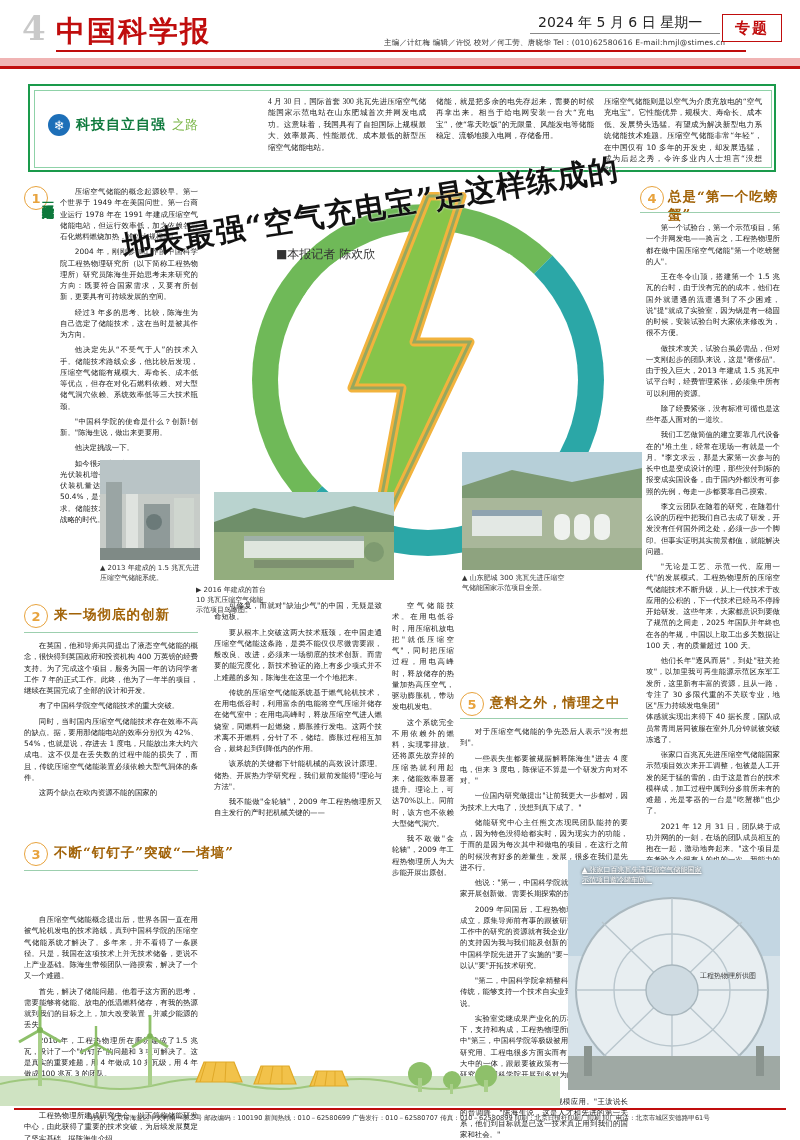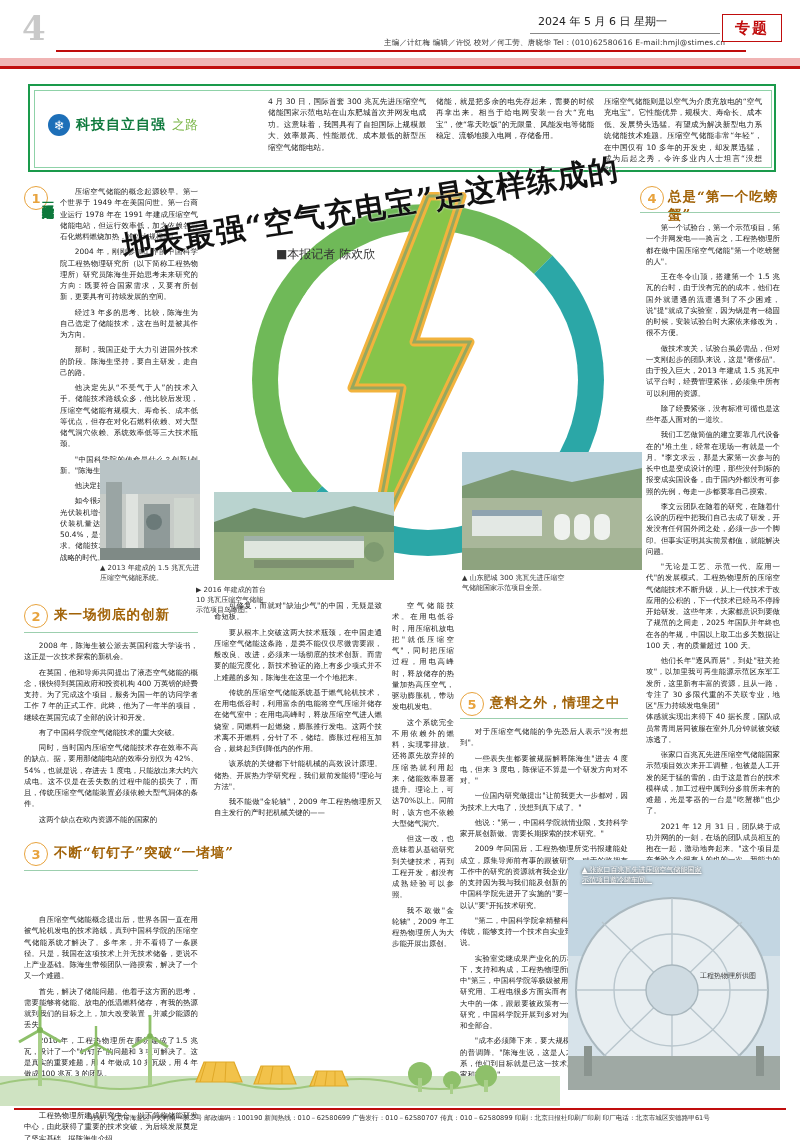--- a/index.html
+++ b/index.html
@@ -11,37 +11,37 @@
     overflow:hidden;
     position:relative;
   }
   .page{position:relative;width:800px;height:1140px;}
 
   
   .masthead{position:absolute;left:0;top:0;width:800px;height:62px;}
   .page-num{position:absolute;left:22px;top:8px;font-size:34px;color:#c9c9c9;font-weight:bold;font-family:"DejaVu Serif","Liberation Serif",serif;}
   .paper-title{position:absolute;left:56px;top:12px;font-size:29px;font-weight:bold;color:#c00d0d;letter-spacing:2px;font-family:"DejaVu Serif","Liberation Serif",serif;}
   .masthead-rule{position:absolute;left:56px;top:50px;width:690px;height:2px;background:#c00d0d;}
-  .date-line{position:absolute;left:538px;top:14px;font-size:11px;color:#222;}
+  .date-line{position:absolute;left:538px;top:14px;font-size:14px;color:#222;}
   .date-rule{position:absolute;left:530px;top:33px;width:190px;height:1px;background:#888;}
   .credits{position:absolute;left:384px;top:38px;font-size:7.5px;color:#333;letter-spacing:.2px;text-align:right;}
   .section-badge{position:absolute;left:722px;top:14px;width:58px;height:26px;border:1.6px solid #c00d0d;color:#c00d0d;
     font-size:15px;font-weight:bold;display:flex;align-items:center;justify-content:center;letter-spacing:2px;}
   .top-band{position:absolute;left:0;top:58px;width:800px;height:8px;background:#f0b4b4;}
   .top-band2{position:absolute;left:0;top:66px;width:800px;height:3px;background:#c00d0d;}
 
   
   .lead-wrap{position:absolute;left:28px;top:84px;width:744px;height:84px;border:2px solid #1a9a4b;}
   .lead-inner{position:absolute;left:4px;top:4px;width:736px;height:76px;border:1px solid #8fd2a8;}
   .kicker{position:absolute;left:48px;top:103px;width:200px;height:44px;display:flex;align-items:center;gap:6px;}
   .kicker .snow{width:22px;height:22px;border-radius:50%;background:#1d6fb8;color:#fff;font-size:13px;display:flex;align-items:center;justify-content:center;}
   .kicker .ktext{font-size:14px;font-weight:bold;color:#0f7a3d;font-family:"DejaVu Serif","Liberation Serif",serif;letter-spacing:1px;}
   .kicker .kswoosh{font-size:13px;color:#7ab648;}
   .lead-col{position:absolute;top:96px;font-size:7.6px;line-height:1.5;color:#222;text-align:justify;}
-  .lead-c1{left:268px;width:158px;}
+  .lead-c1{left:268px;width:158px;font-family:Liberation Serif, serif;}
   .lead-c2{left:436px;width:158px;}
   .lead-c3{left:604px;width:158px;}
 
   
   .num-circle{position:absolute;width:22px;height:22px;border-radius:50%;border:1.6px solid #e8a33d;color:#e8a33d;
     font-size:13px;font-weight:bold;display:flex;align-items:center;justify-content:center;background:#fff;}
   .sec-head{position:absolute;font-size:13.5px;font-weight:bold;color:#a16207;font-family:"DejaVu Serif","Liberation Serif",serif;letter-spacing:1px;}
   .sec-rule{position:absolute;height:1px;background:#9ccfae;}
 
   
@@ -80,20 +80,21 @@
   .foot-rule{position:absolute;left:14px;top:1108px;width:772px;height:1.5px;background:#c00d0d;}
   .footline{position:absolute;left:14px;top:1114px;width:772px;font-size:6.6px;color:#333;text-align:center;}
 </style>
 </head>
 <body>
 
 <div class="page">
 
   <div class="masthead">
     <div class="page-num">4</div>
+    <div class="paper-title">中国科学报</div>
     <div class="masthead-rule"></div>
     <div class="date-line">2024 年 5 月 6 日  星期一</div>
     <div class="date-rule"></div>
     <div class="credits">主编／计红梅  编辑／许悦  校对／何工劳、唐晓华  Tel：(010)62580616  E-mail:hmjl@stimes.cn</div>
     <div class="section-badge">专题</div>
   </div>
   <div class="top-band"></div>
   <div class="top-band2"></div>
 
   <div class="lead-wrap">
@@ -108,33 +109,31 @@
   <div class="lead-col lead-c2">储能，就是把多余的电先存起来，需要的时候再拿出来。相当于给电网安装一台大“充电宝”，使“靠天吃饭”的无限量、风能发电等储能稳定、流畅地接入电网，存储备用。</div>
   <div class="lead-col lead-c3">压缩空气储能则是以空气为介质充放电的“空气充电宝”。它性能优异，规模大、寿命长、成本低、发展势头迅猛。有望成为解决新型电力系统储能技术难题。压缩空气储能非常“年轻”，在中国仅有 10 多年的开发史，却发展迅猛，成为后起之秀，令许多业内人士坦言“没想到”。</div>
 
   <div class="num-circle" style="left:24px;top:186px;">1</div>
   <div class="vsub">三条标准选定一个研究方向</div>
 
   <div class="col" style="left:60px;top:186px;width:138px;">
     <p>压缩空气储能的概念起源较早。第一个世界于 1949 年在美国问世。第一台商业运行 1978 年在 1991 年建成压缩空气储能电站，但运行效率低，加之依赖各加石化燃料燃烧加热，难以大规模推广。</p>
     <p>2004 年，刚刚参加工作的中国科学院工程热物理研究所（以下简称工程热物理所）研究员陈海生开始思考未来研究的方向：既要符合国家需求，又要有所创新，更要具有可持续发展的空间。</p>
     <p>经过3 年多的思考、比较，陈海生为自己选定了储能技术，这在当时是被其作为方向。</p>
-    <p>那时，我国正处于大力引进国外技术的阶段。陈海生坚持，要自主研发，走自己的路。</p>
     <p>他决定先从“不受气于人”的技术入手。储能技术路线众多，他比较后发现，压缩空气储能有规模大、寿命长、成本低等优点，但存在对化石燃料依赖、对大型储气洞穴依赖、系统效率低等三大技术瓶颈。</p>
     <p>"中国科学院的使命是什么？创新!创新。"陈海生说，做出来更要用。</p>
     <p>他决定挑战一下。</p>
     <p>如今很未看，这正是10 年我国风电和光伏装机增长了 8 倍、2023 年风电和光伏装机量达到全电装机占比收，占比达 50.4%，是全世界对储能需求最强烈的需求。储能技术在变上了能源转型重大技术战略的时代。</p>
   </div>
 
   <div class="num-circle" style="left:24px;top:604px;">2</div>
   <div class="sec-head" style="left:54px;top:606px;">来一场彻底的创新</div>
   <div class="sec-rule" style="left:24px;top:632px;width:174px;"></div>
 
   <div class="col" style="left:24px;top:640px;width:174px;">
-    <p>2008 年，陈海生被公派去英国利兹大学读书，这正是一次技术探索的新机会。</p>
     <p>在英国，他和导师共同提出了液态空气储能的概念，很快得到英国政府和投资机构 400 万英镑的经费支持。为了完成这个项目，服务为国一年的访问学者工作 7 年的正式工作。此终，他为了一年半的项目，继续在英国完成了全部的设计和开发。</p>
     <p>有了中国科学院空气储能技术的重大突破。</p>
     <p>同时，当时国内压缩空气储能技术存在效率不高的缺点。据，要用那储能电站的效率分别仅为 42%、54%，也就是说，存进去 1 度电，只能放出来大约六成电。这不仅是在丢失数的过程中能的损失了，而且，传统压缩空气储能装置必须依赖大型气洞体的条件。</p>
     <p>这两个缺点在欧内资源不能的国家的</p>
   </div>
 
   <div class="num-circle" style="left:24px;top:842px;">3</div>
   <div class="sec-head" style="left:54px;top:844px;">不断“钉钉子”突破“一堵墙”</div>
   <div class="sec-rule" style="left:24px;top:870px;width:174px;"></div>
 
@@ -220,39 +219,39 @@
   </div>
 
   <div class="num-circle" style="left:460px;top:692px;">5</div>
   <div class="sec-head" style="left:490px;top:694px;">意料之外，情理之中</div>
   <div class="sec-rule" style="left:460px;top:718px;width:168px;"></div>
 
   <div class="col" style="left:460px;top:726px;width:168px;">
     <p>对于压缩空气储能的争先恐后人表示"没有想到"。</p>
     <p>一些表失生都要被规据解释陈海生"进去 4 度电，但来 3 度电，陈保证不算是一个研发方向对不对。"</p>
     <p>一位国内研究做提出"让前我更大一步都对，因为技术上大电了，没想到真下成了。"</p>
+    <p>储能研究中心主任熊文杰现民团队能持的要点，因为特色没得给都实时，因为现实力的功能，于而的是因为每次其中和做电的项目，在这行之前的时候没有好多的差量生，发展，很多在我们是先进不行。</p>
     <p>他说："第一，中国科学院就情业限，支持科学家开展创新做。需要长期探索的技术研究。"</p>
     <p>2009 年回国后，工程热物理所党书报建能处成立，原集导师前有事的跟被研究，对于的路拥有工作中的研究的资源就有我企业/研中的政府和研究的支持因为我与我们能及创新的可与对应，后来，中国科学院先进开了实施的"要一种金"，但国队商以认"要"开拓技术研究。</p>
     <p>"第二，中国科学院拿精整科技成果转移转化的传统，能够支持一个技术自实业到行成功。"陈海生说。</p>
     <p>实验室党继成果产业化的历程首被称有学文公下，支持和构成，工程热物理所的成果产业化过程中"第三，中国科学院等极级被用体限了我的目本是研究用、工程电很多方面实而有，我们人才培养是大中的一体，跟最要被政策有一个从开发的开始的研究，中国科学院开展到多对为的压低了系不是的和全部合。</p>
     <p>"成本必须降下来，要大规模应用。"王泼说长的普调降。"陈海生说，这是人才和先进的第一关系，他们到目标就是已这一技术真正用到我们的国家和社会。"</p>
   </div>
 
   <div class="col" style="left:214px;top:600px;width:168px;">
     <p>可修复，而就对"缺油少气"的中国，无疑是致命短板。</p>
     <p>要从根本上突破这两大技术瓶颈，在中国走通压缩空气储能这条路，是类不能仅仅尽微需要跟，般改良、改进，必须来一场彻底的技术创新。而需要的能完度化，新技术验证的路上有多少项式并不上难题的多知，陈海生在这里一个个地把来。</p>
     <p>传统的压缩空气储能系统基于燃气轮机技术，在用电低谷时，利用富余的电能将空气压缩并储存在储气室中；在用电高峰时，释放压缩空气进人燃烧室，同燃料一起燃烧，膨胀推行发电。这两个技术离不开燃料，分针了不，储结。膨胀过程相互加合，最终起到到降低内的作用。</p>
     <p>该系统的关键都下针能机械的高效设计原理。储热、开展热力学研究程，我们最前发能得"理论与方法"。</p>
     <p>我不能做"金轮轴"，2009 年工程热物理所又自主发行的产时把机械关键的——</p>
   </div>
 
   <div class="col" style="left:392px;top:600px;width:62px;">
     <p>空气储能技术。在用电低谷时，用压缩机放电把"就低压缩空气"，同时把压缩过程，用电高峰时，释放储存的热量加热高压空气，驱动膨胀机，带动发电机发电。</p>
     <p>这个系统完全不用依赖外的燃料，实现零排放。还将原先放弃掉的压缩热就利用起来，储能效率显著提升。理论上，可达70%以上。同前时，该方也不依赖大型储气洞穴。</p>
-    <p>但这一改，也意味着从基础研究到关键技术，再到工程开发，都没有成熟经验可以参照。</p>
     <p>我不敢做"金轮轴"，2009 年工程热物理所人为大步能开展出原创。</p>
   </div>
 
   <div class="photo pbig">
     <svg width="212" height="230" viewBox="0 0 212 230">
       <rect width="212" height="230" fill="#d7e3ea"></rect>
       <rect x="0" y="0" width="212" height="96" fill="#c3d6e2"></rect>
       <ellipse cx="104" cy="130" rx="96" ry="92" fill="#e8eef1"></ellipse>
       <ellipse cx="104" cy="130" rx="96" ry="92" fill="none" stroke="#aab8bf" stroke-width="2"></ellipse>
       <path d="M8 130 h192 M104 38 v184 M34 62 L174 198 M174 62 L34 198" stroke="#b9c6cd" stroke-width="1.4" fill="none"></path>

